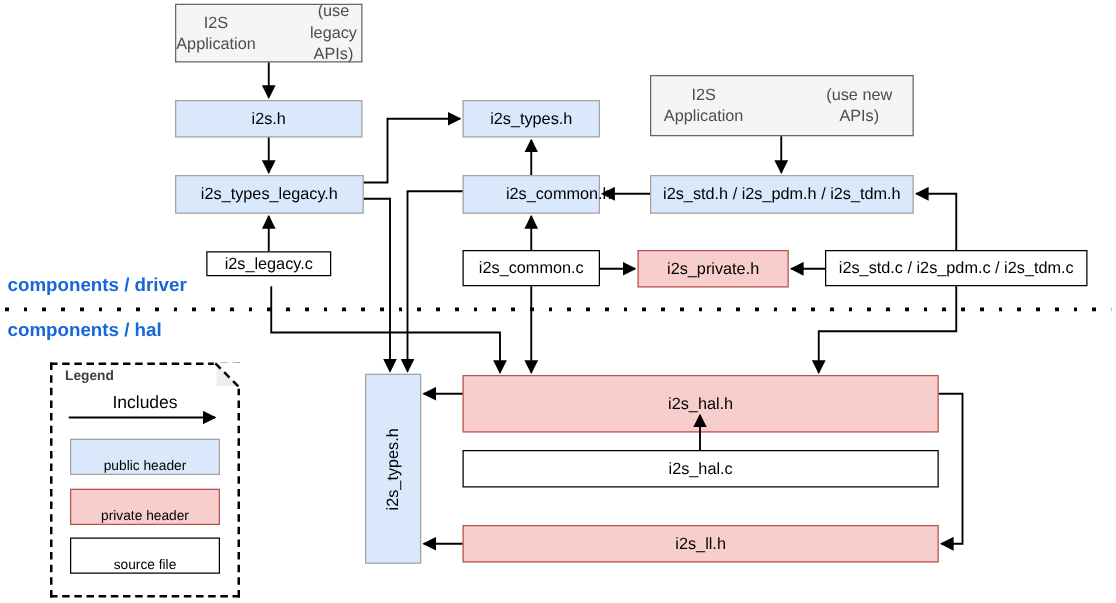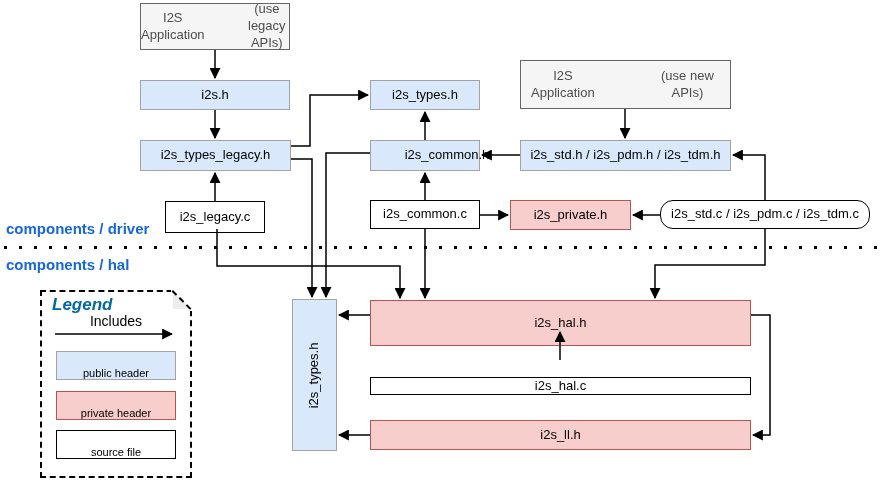--- a/index.html
+++ b/index.html
@@ -14,50 +14,50 @@
     text-align:center;font-size:13px;color:#000;box-sizing:border-box;line-height:1.3;
   }
   .pub{background:#dae8fc;border:1px solid #a3a3a3;}
   .priv{background:#f8cecc;border:1px solid #b85450;}
   .src{background:#ffffff;border:1px solid #000000;}
   .app{background:#f5f5f5;border:1px solid #666666;color:#4d4d4d;flex-direction:row;gap:40px;}
   
   #n-app-legacy{left:140px;top:3px;width:150px;height:47px;}
   #n-i2s-h{left:140px;top:80px;width:150px;height:30px;}
   #n-i2s-types-legacy-h{left:140px;top:140px;width:151px;height:31px;}
-  #n-i2s-legacy-c{left:165px;top:201px;width:100px;height:32px;}
+  #n-i2s-legacy-c{left:165px;top:201px;width:100px;height:20px;}
   #n-i2s-types-h{left:370px;top:80px;width:110px;height:30px;}
   #n-i2s-common-h{left:370px;top:140px;width:110px;height:31px;padding-left:44px;}
   #n-i2s-common-c{left:370px;top:200px;width:110px;height:29px;}
   #n-app-new{left:520px;top:60px;width:211px;height:49px;}
   #n-i2s-std-h{left:520px;top:140px;width:211px;height:31px;}
   #n-i2s-private-h{left:510px;top:200px;width:121px;height:30px;}
-  #n-i2s-std-c{left:660px;top:200px;width:210px;height:29px;border-radius:13px;}
+  #n-i2s-std-c{left:660px;top:200px;width:210px;height:29px;}
   #n-i2s-types-h-hal{left:292px;top:299px;width:45px;height:152px;}
   #n-i2s-types-h-hal .vtext{transform:rotate(-90deg);white-space:nowrap;}
   #n-i2s-hal-h{left:370px;top:300px;width:381px;height:46px;}
-  #n-i2s-hal-c{left:370px;top:360px;width:381px;height:18px;margin-top:17px;}
+  #n-i2s-hal-c{left:370px;top:360px;width:381px;height:30px;}
   #n-i2s-ll-h{left:370px;top:420px;width:381px;height:30px;}
   
   .section-label{position:absolute;z-index:2;font-size:15px;font-weight:bold;color:#1667d9;}
   #lbl-driver{left:6px;top:220px;}
   #lbl-hal{left:6px;top:256px;}
   .divider{
     position:absolute;z-index:1;left:4px;top:246px;width:885px;height:3px;
     background:repeating-linear-gradient(90deg,#000 0,#000 3px,transparent 3px,transparent 15px);
   }
   
   .note{position:absolute;left:40px;top:290px;width:152px;height:188px;background:#fff;
     border:2px dashed #000;box-sizing:border-box;z-index:2;}
   .note-fold-cover{position:absolute;top:-2px;right:-2px;width:21px;height:21px;background:#fff;}
   .note-fold-tri{position:absolute;top:-1px;right:-1px;width:18px;height:18px;background:#ededed;
     clip-path:polygon(0 0,100% 100%,0 100%);}
   .note-fold-diag{position:absolute;top:-2px;left:calc(100% - 17px);width:26px;
     border-top:2px dashed #000;transform-origin:0 0;transform:rotate(45deg);}
-  .note-title{position:absolute;left:10px;top:3px;font-size:17px;font-weight:bold;color:#0369a1;font-style:italic;}
+  .note-title{position:absolute;left:10px;top:3px;font-size:11px;font-weight:bold;color:#404040;}
   .note-includes{position:absolute;left:0;top:21px;width:100%;text-align:center;font-size:14px;color:#000;}
   .swatch{position:absolute;left:14px;width:120px;height:29px;display:flex;align-items:flex-end;
     justify-content:center;font-size:11px;box-sizing:border-box;}
   #sw-public{top:59px;}
   #sw-private{top:99px;}
   #sw-source{top:138px;}
 </style>
 </head>
 <body>
 

